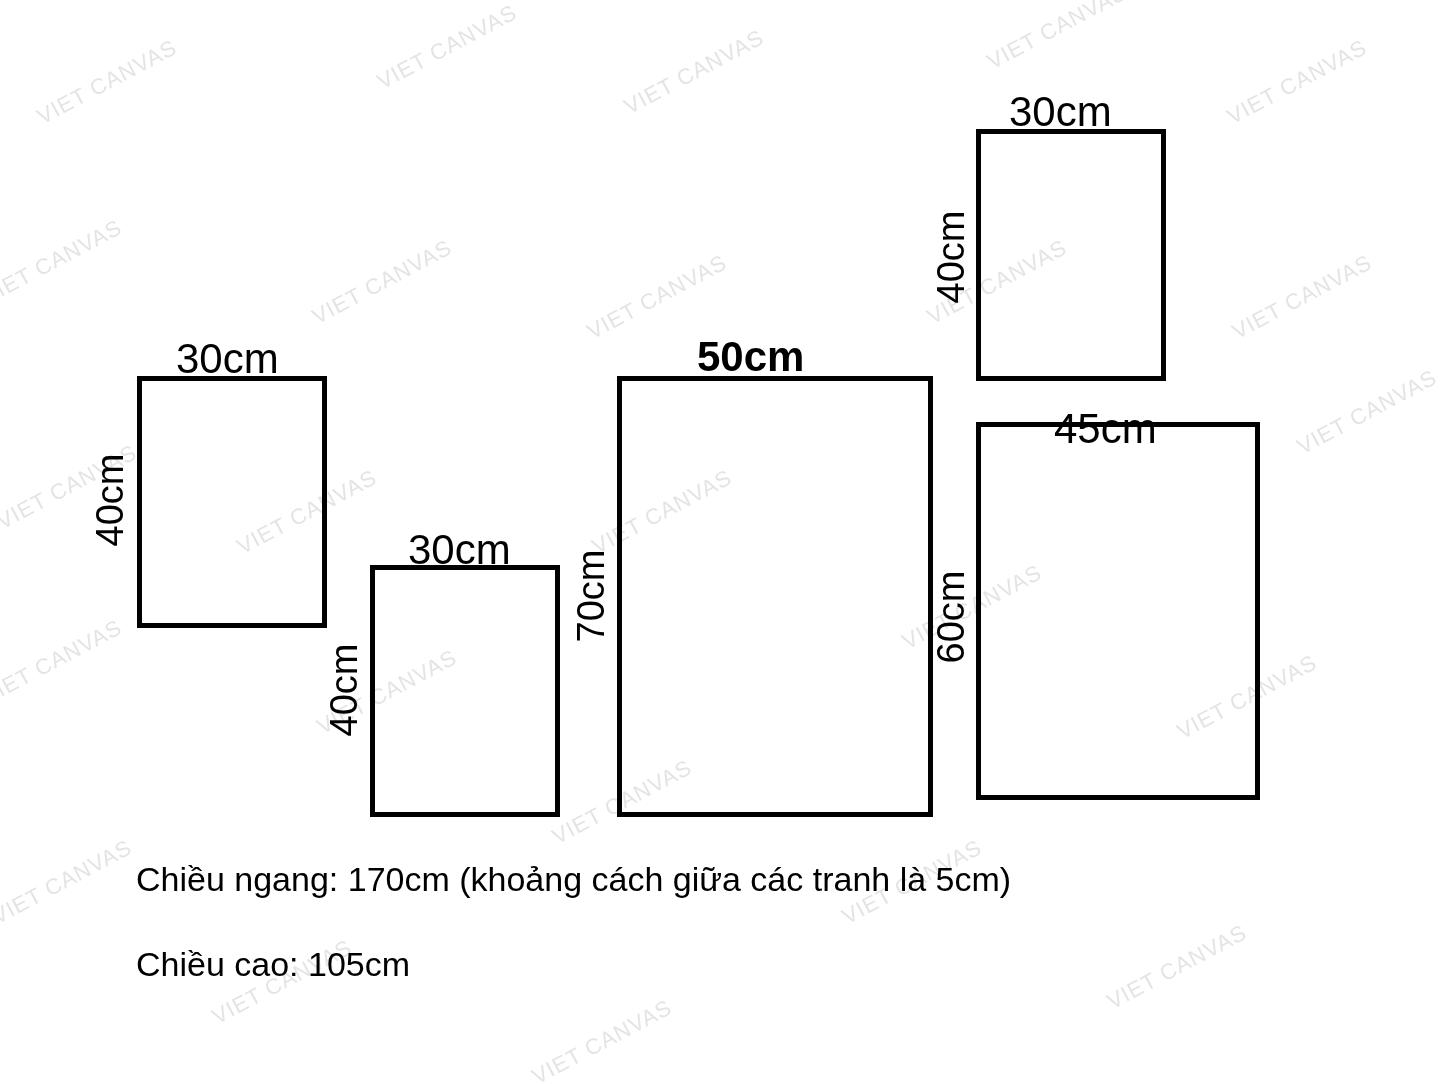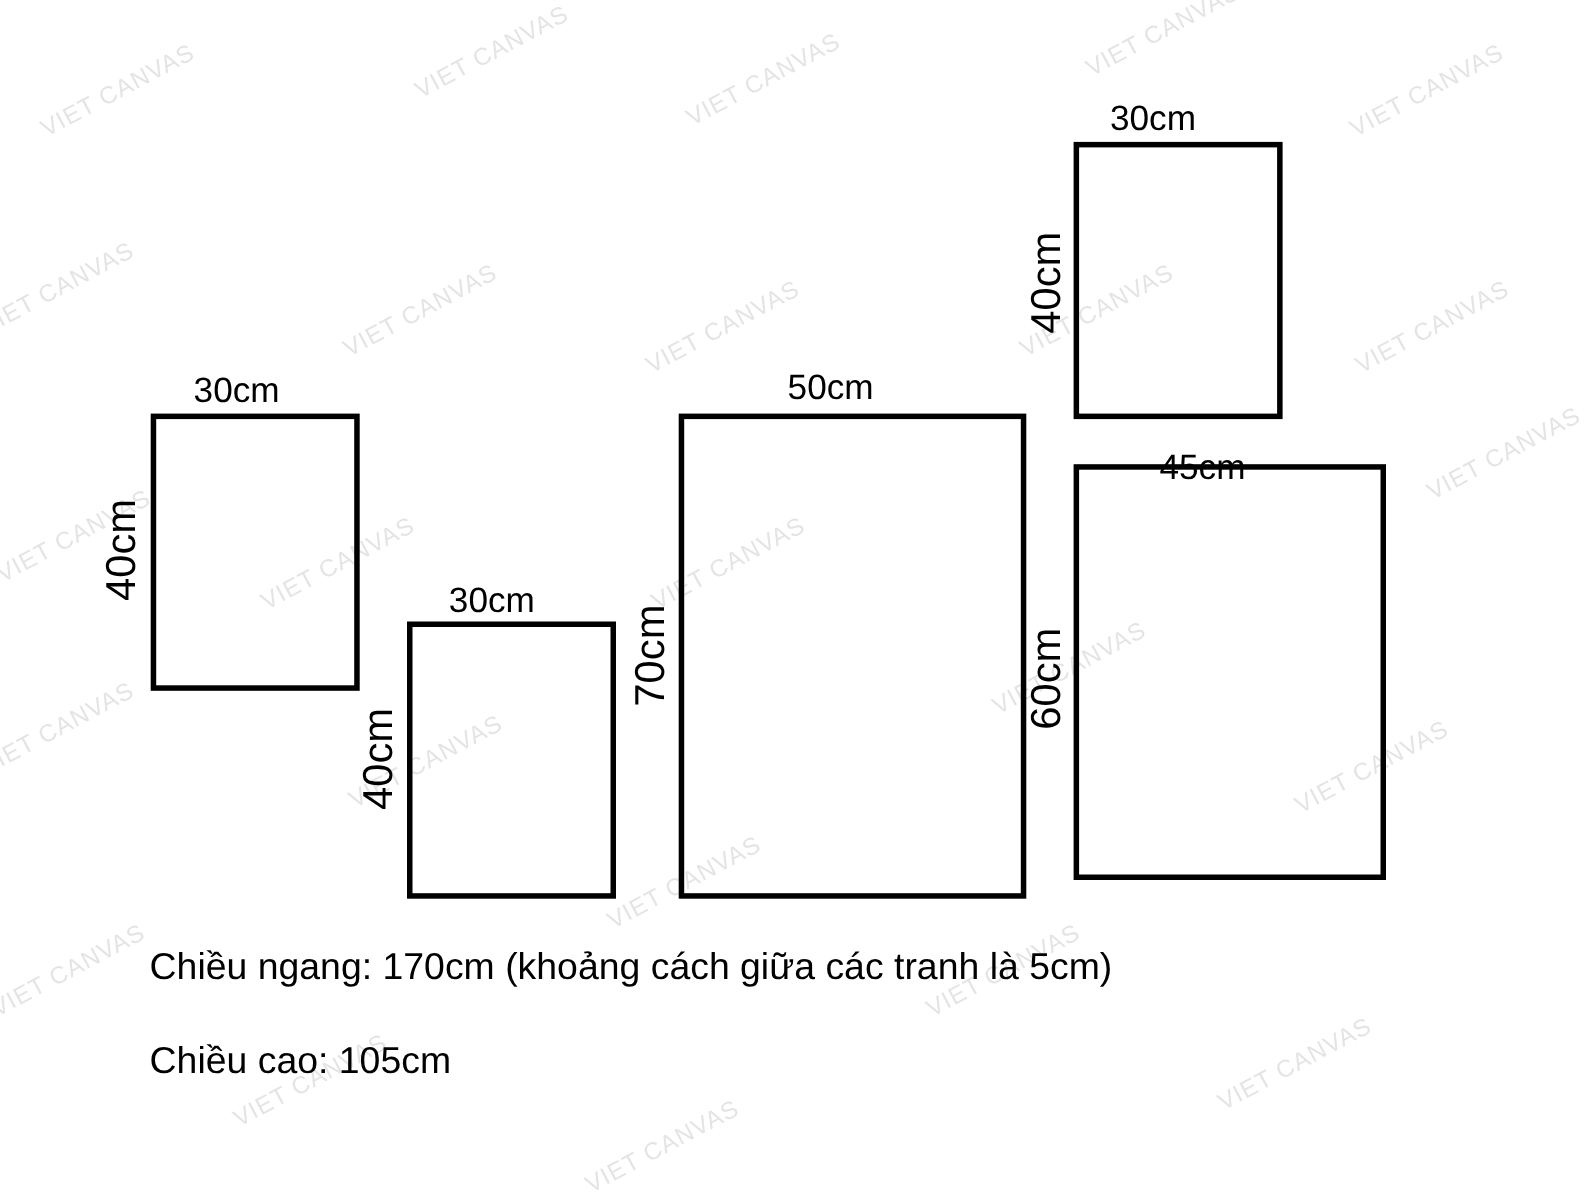--- a/index.html
+++ b/index.html
@@ -2,21 +2,21 @@
 <html><head>
   <meta charset="utf-8">
   <style>
     html, body { margin: 0; padding: 0; background: #ffffff; }
     body { width: 1445px; height: 1084px; position: relative; overflow: hidden;
            font-family: "Liberation Sans", sans-serif; color: #000; }
     .wm { position: absolute; font-family: "Liberation Sans", sans-serif; font-size: 22px;
           color: #e4e4e4; transform: rotate(-28deg); transform-origin: left bottom;
           white-space: nowrap; letter-spacing: 1px; pointer-events: none; }
     .frame { position: absolute; border: 5px solid #000; box-sizing: border-box; background: transparent; }
-    .hlabel { position: absolute; font-size: 32px; line-height: 1; white-space: nowrap; }
+    .hlabel { position: absolute; font-size: 42px; line-height: 1; white-space: nowrap; }
     .vlabel { position: absolute; font-size: 38px; line-height: 1; white-space: nowrap;
               transform: rotate(-90deg); transform-origin: center center; }
     .caption { position: absolute; left: 136px; font-size: 34px; line-height: 1; white-space: nowrap; }
   </style>
 </head>
 <body>
 
 <div id="watermarks">
     <div class="wm" style="left: 45px; top: 104px; color: rgb(228, 228, 228);">VIET CANVAS</div>
     <div class="wm" style="left: 385px; top: 69px; color: rgb(228, 228, 228);">VIET CANVAS</div>
@@ -46,21 +46,21 @@
 
 <div class="frame" style="left:137px;top:376px;width:190px;height:252px;"></div>
 <div class="hlabel" style="left:176px;top:338px;">30cm</div>
 <div class="vlabel" style="left:64px;top:481px;">40cm</div>
 
 <div class="frame" style="left:370px;top:565px;width:190px;height:252px;"></div>
 <div class="hlabel" style="left:408px;top:529px;">30cm</div>
 <div class="vlabel" style="left:298px;top:671px;">40cm</div>
 
 <div class="frame" style="left:617px;top:376px;width:316px;height:441px;"></div>
-<div class="hlabel" style="left:716px;top:336px;">50cm</div>
+<div class="hlabel" style="left:697px;top:336px;font-weight:bold;">50cm</div>
 <div class="vlabel" style="left:545px;top:577px;">70cm</div>
 
 <div class="frame" style="left:976px;top:129px;width:190px;height:252px;"></div>
 <div class="hlabel" style="left:1009px;top:91px;">30cm</div>
 <div class="vlabel" style="left:905px;top:238px;">40cm</div>
 
 <div class="frame" style="left:976px;top:422px;width:284px;height:378px;"></div>
 <div class="hlabel" style="left:1054px;top:408px;">45cm</div>
 <div class="vlabel" style="left:905px;top:598px;">60cm</div>
 

